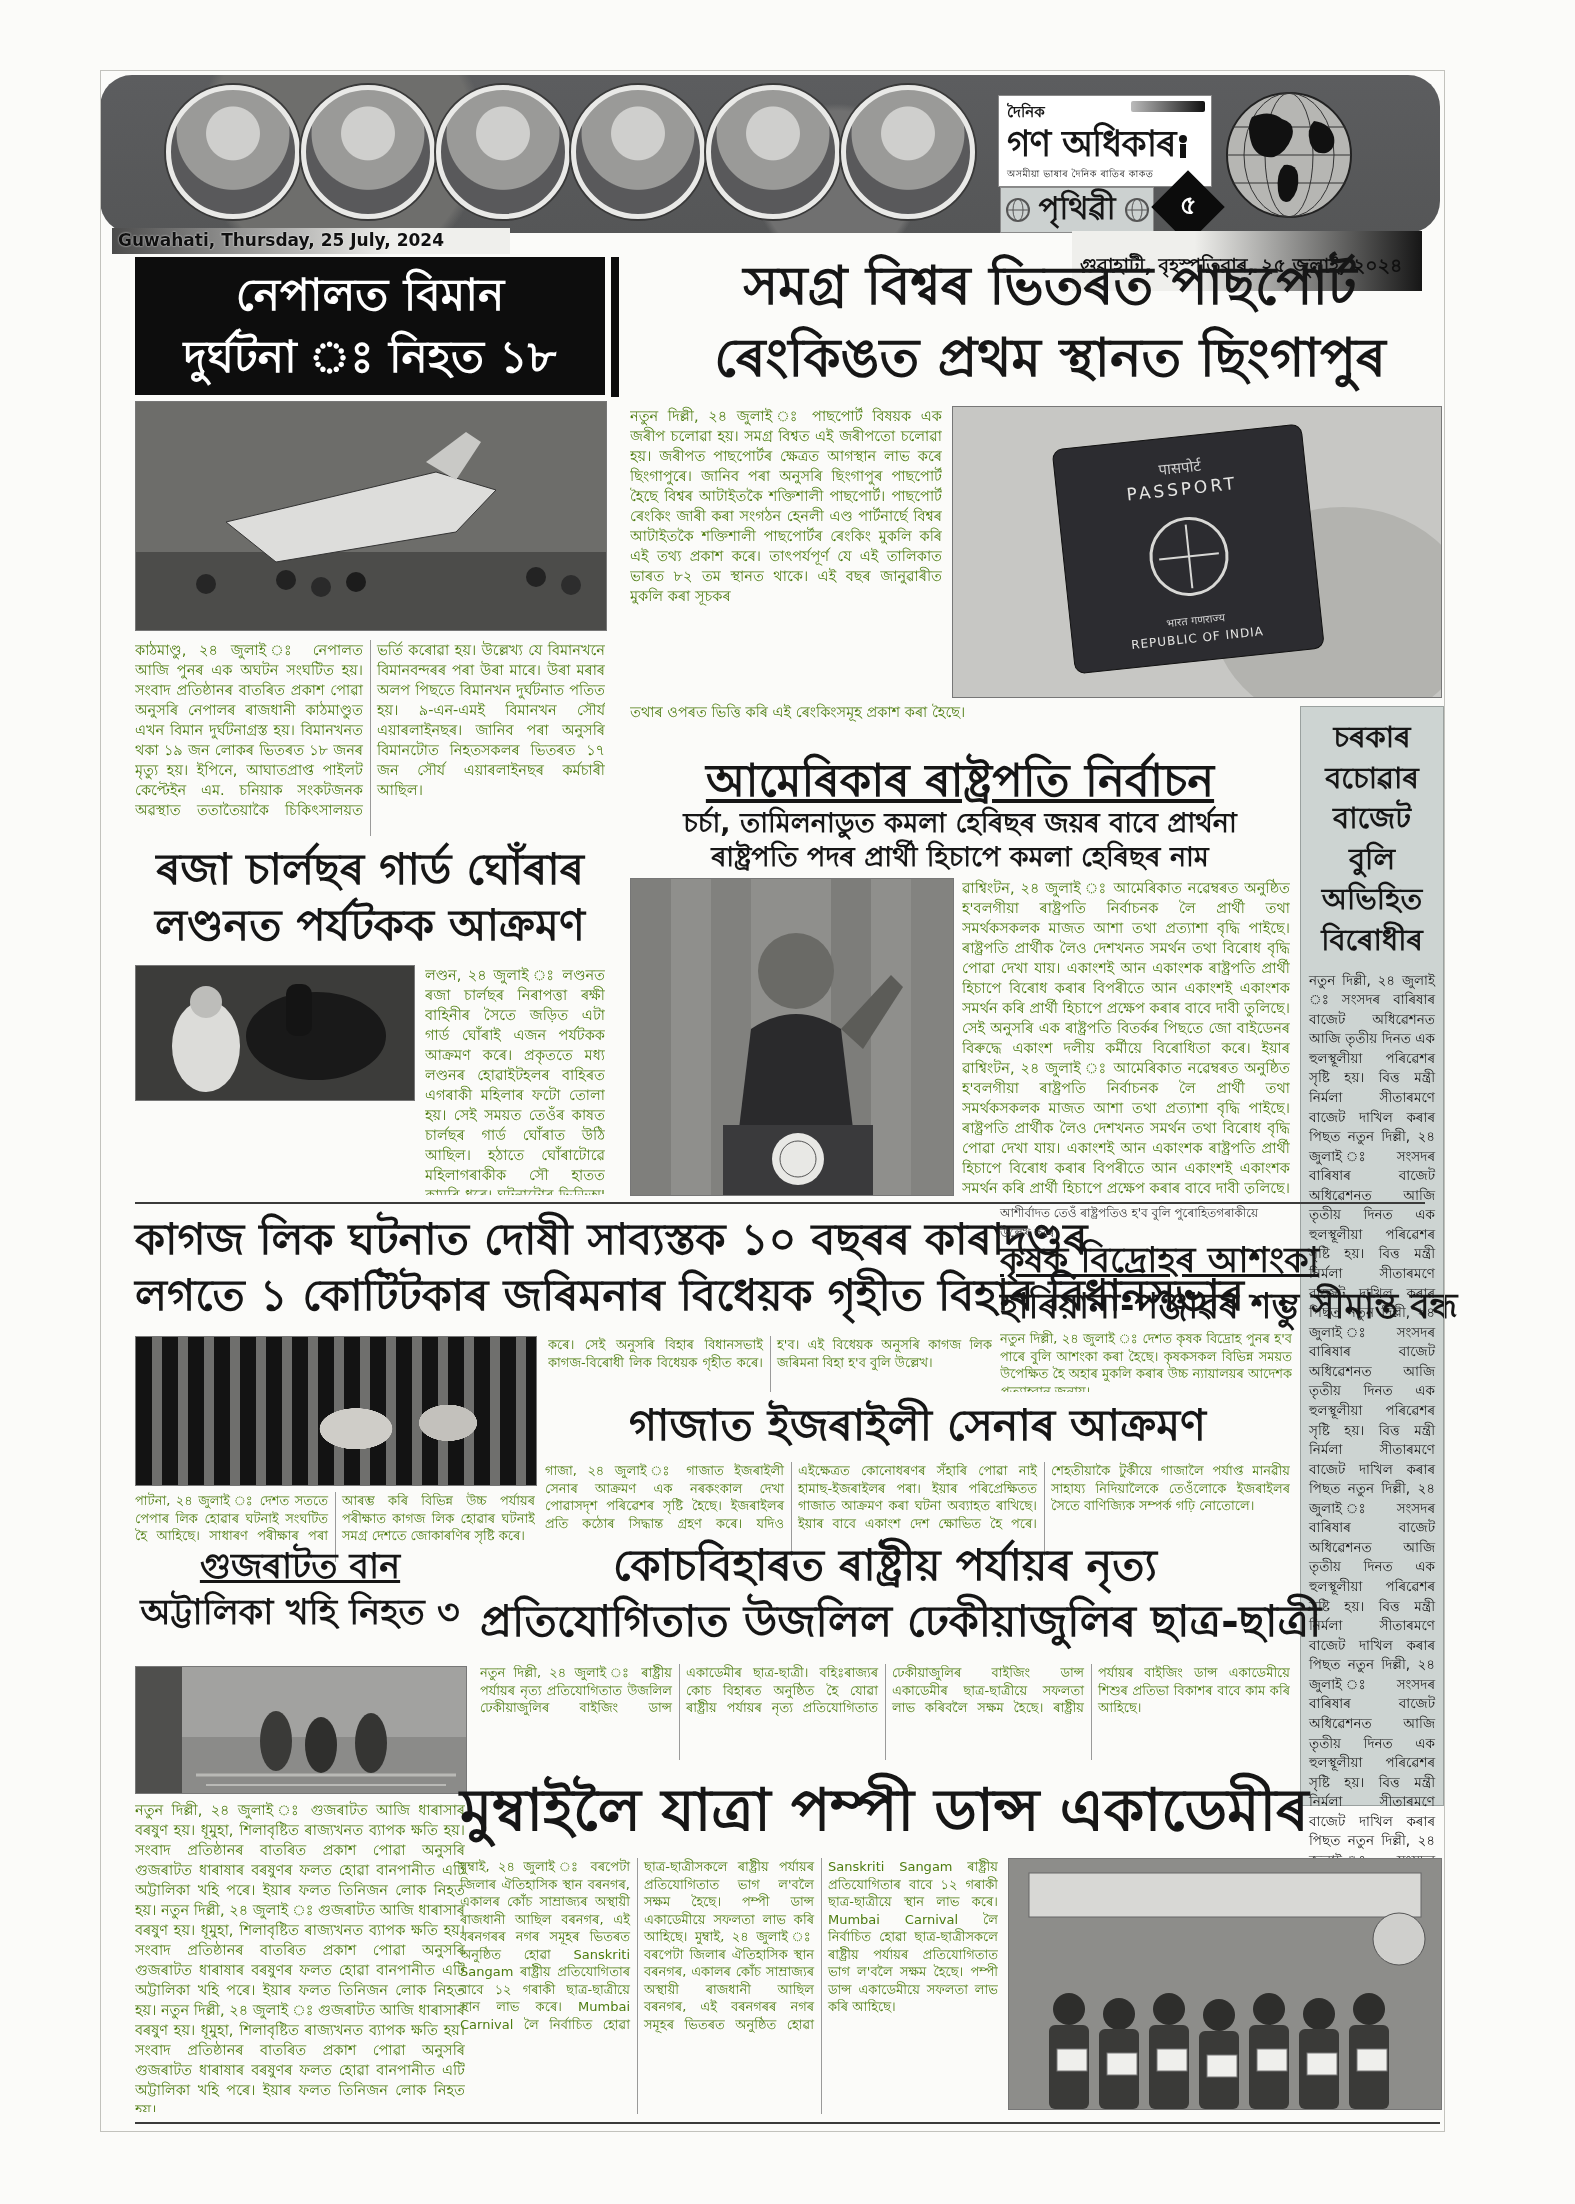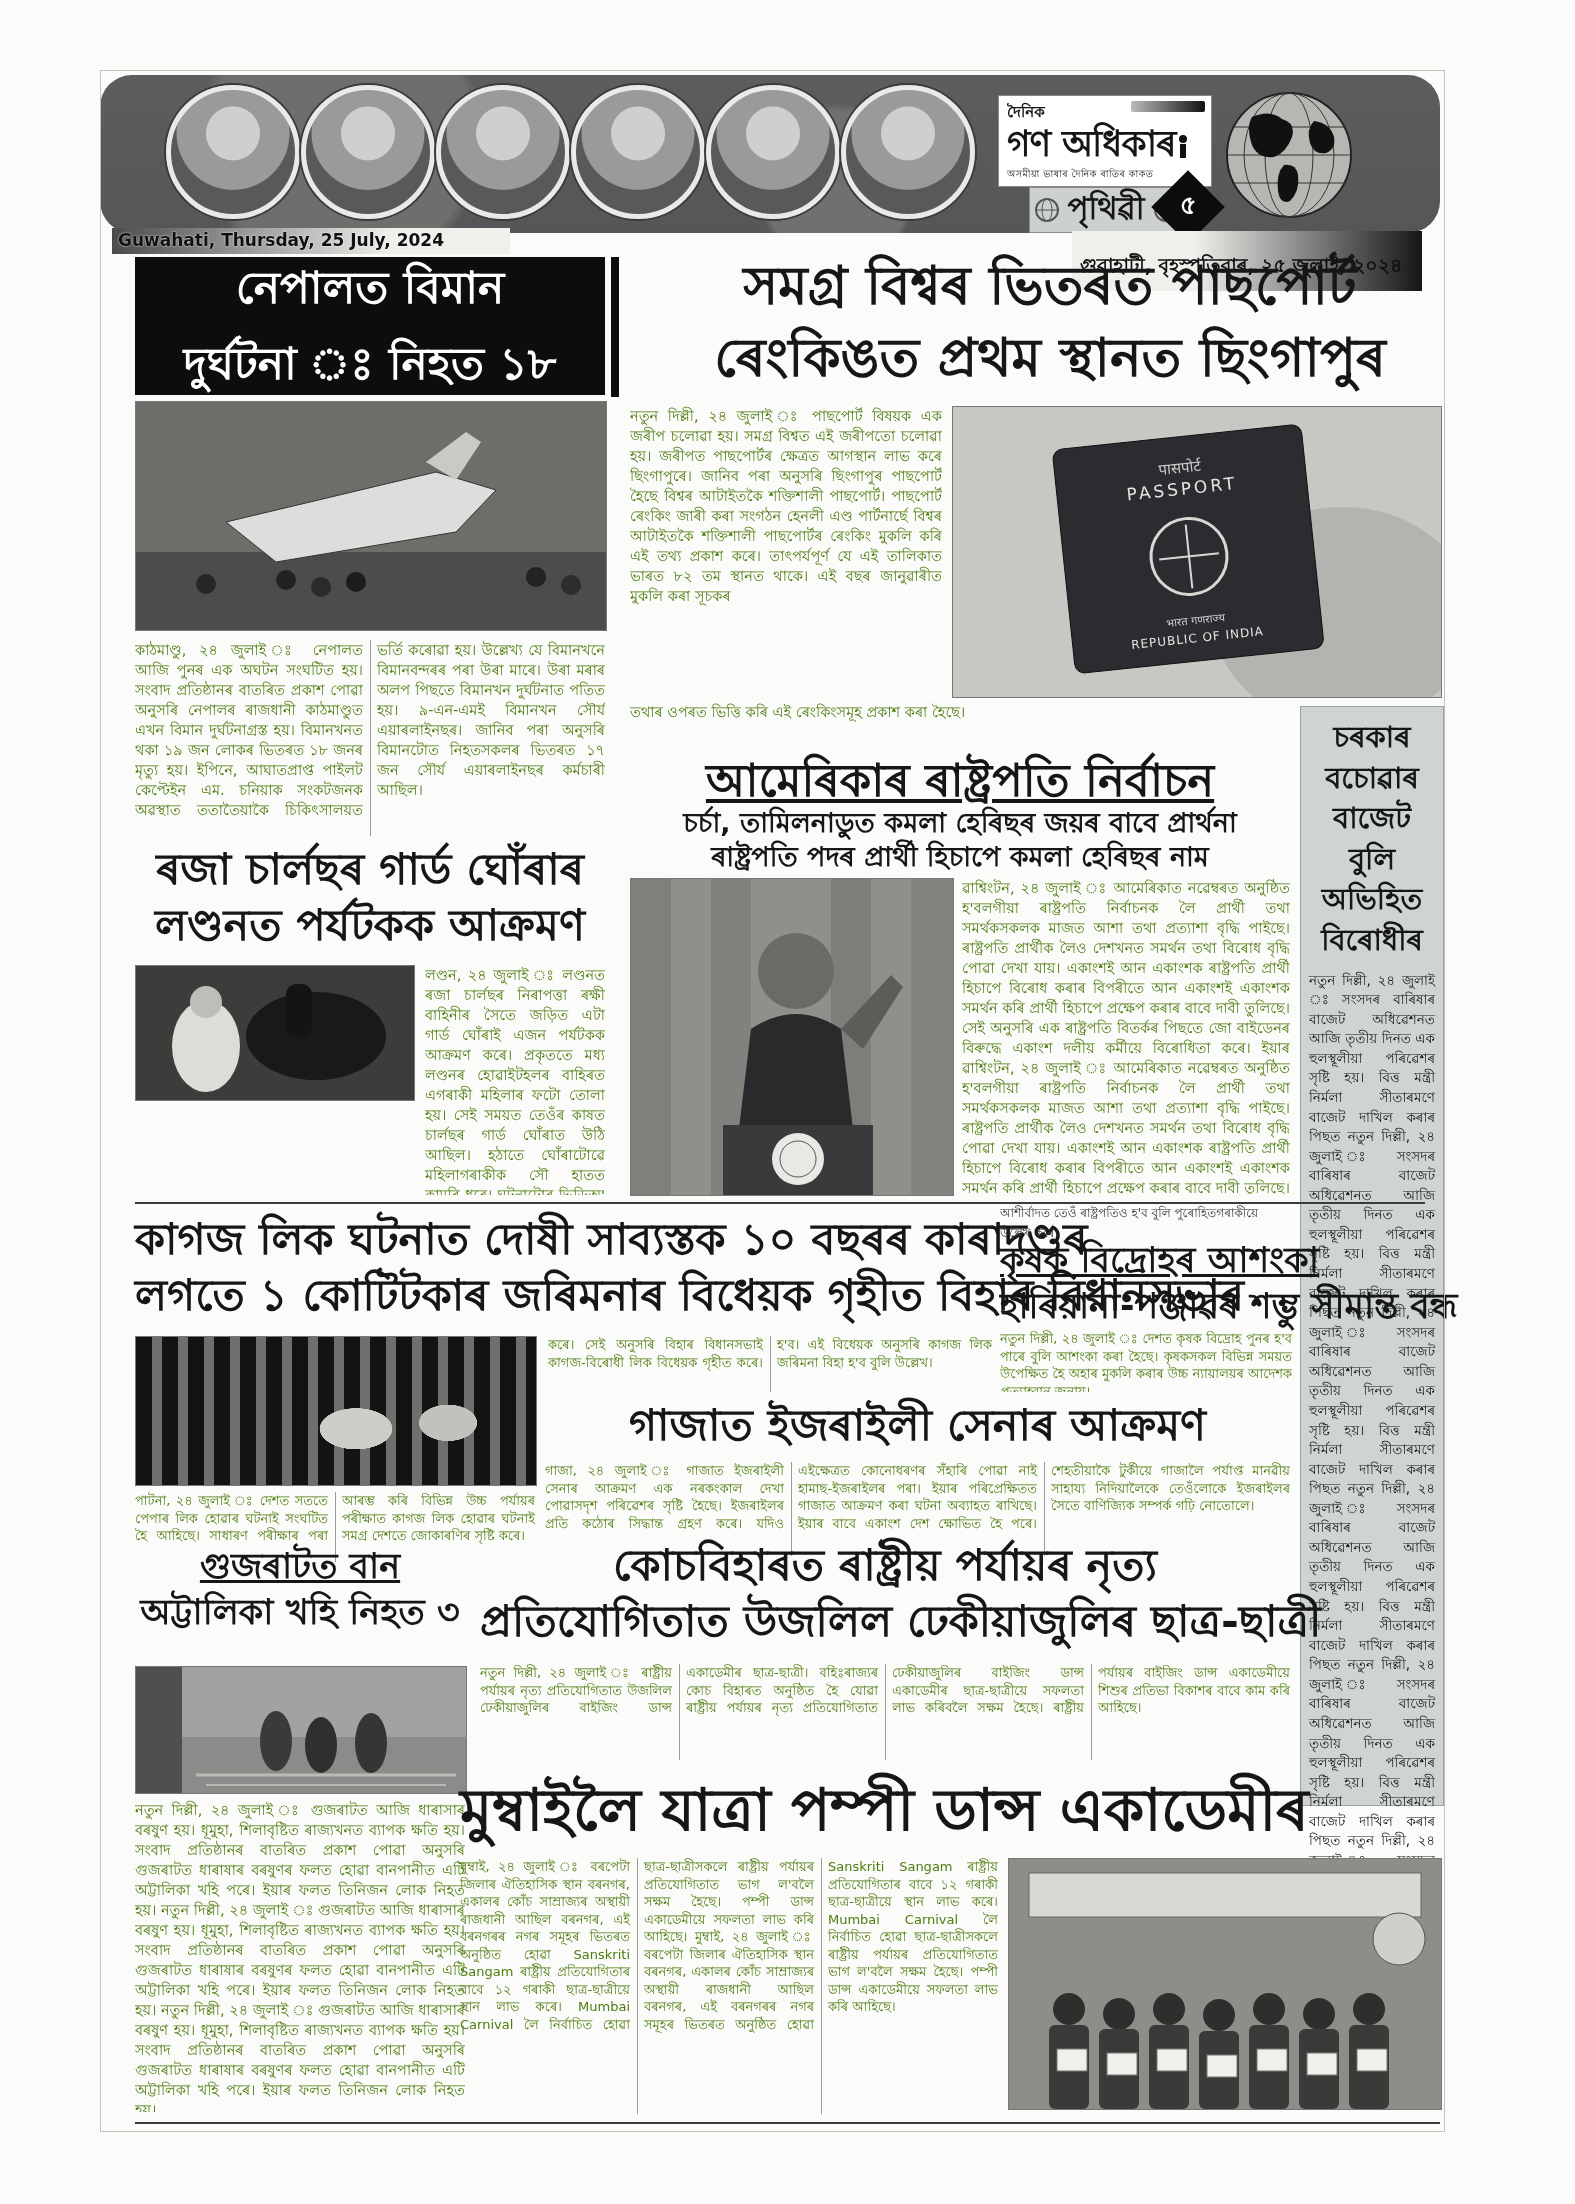--- a/index.html
+++ b/index.html
@@ -14,30 +14,30 @@
   .avatar{position:absolute;top:10px;width:124px;height:124px;border-radius:50%;
           border:5px solid #e9e9e7;box-shadow:0 0 0 2px #3a3a3a;
           background:radial-gradient(circle at 50% 35%, #cfcfcd 0 26%, #9a9a98 27% 55%, #59595b 56% 100%);}
   .mastbox{background:#fff;border:1px solid #888;padding:4px 8px 2px;}
   .brandpfx{font-size:15px;font-weight:bold;}
   .brand{font-family:"DejaVu Serif","Liberation Serif",serif;font-size:36px;font-weight:bold;line-height:1.0;letter-spacing:-1px;}
   .tagline{font-size:9.5px;letter-spacing:.5px;margin-top:2px;}
   .sloganbar{position:absolute;right:6px;top:5px;width:74px;height:11px;
              background:linear-gradient(90deg,#bbb,#111);border-radius:2px;}
   .micfig{display:inline-block;vertical-align:middle;margin:0 2px;}
-  .prithbox{background:#ccd1d0;border:1px solid #8a8a8a;display:flex;align-items:center;justify-content:center;gap:8px;margin-left:29px;}
+  .prithbox{background:#ccd1d0;border:1px solid #8a8a8a;display:flex;align-items:center;justify-content:center;gap:8px;}
   .prith{font-size:31px;font-weight:bold;}
   .diamond{background:#0c0c0c;transform:rotate(45deg);display:flex;align-items:center;justify-content:center;}
   .diamond span{transform:rotate(-45deg);color:#fff;font-size:26px;font-weight:bold;}
   .datebar-l{background:linear-gradient(90deg,#4b4b4b,#efefec 70%);font-weight:bold;font-size:17px;
              padding:2px 6px;color:#101010;text-shadow:0 0 2px #fff;}
   .datebar-r{background:linear-gradient(90deg,#efefec 35%,#161616);font-weight:bold;font-size:19px;
              padding:20px 8px;color:#101010;}
   
-  .blackbox{background:#0d0d0d;color:#fff;display:flex;flex-direction:column;justify-content:space-between;text-align:center;}
+  .blackbox{background:#0d0d0d;color:#fff;display:flex;flex-direction:column;justify-content:center;text-align:center;}
   .blackbox div{font-size:44px;font-weight:bold;line-height:1.42;}
   .h-xl div{font-size:53px;font-weight:bold;text-align:center;line-height:1.36;white-space:nowrap;}
   .h-lg div{font-size:43px;font-weight:bold;text-align:center;line-height:1.3;white-space:nowrap;}
   .h-md div{font-size:35px;font-weight:bold;text-align:center;line-height:1.3;white-space:nowrap;}
   .kicker{font-size:45px;font-weight:bold;text-align:center;text-decoration:underline;white-space:nowrap;}
   .subhead div{font-size:27px;font-weight:bold;text-align:center;line-height:1.25;white-space:nowrap;}
   .u{text-decoration:underline;}
   
   .bodytxt{font-size:14.5px;line-height:1.38;text-align:justify;color:#4d7c0f;overflow:hidden;}
   .small{font-size:13px;line-height:1.35;}

